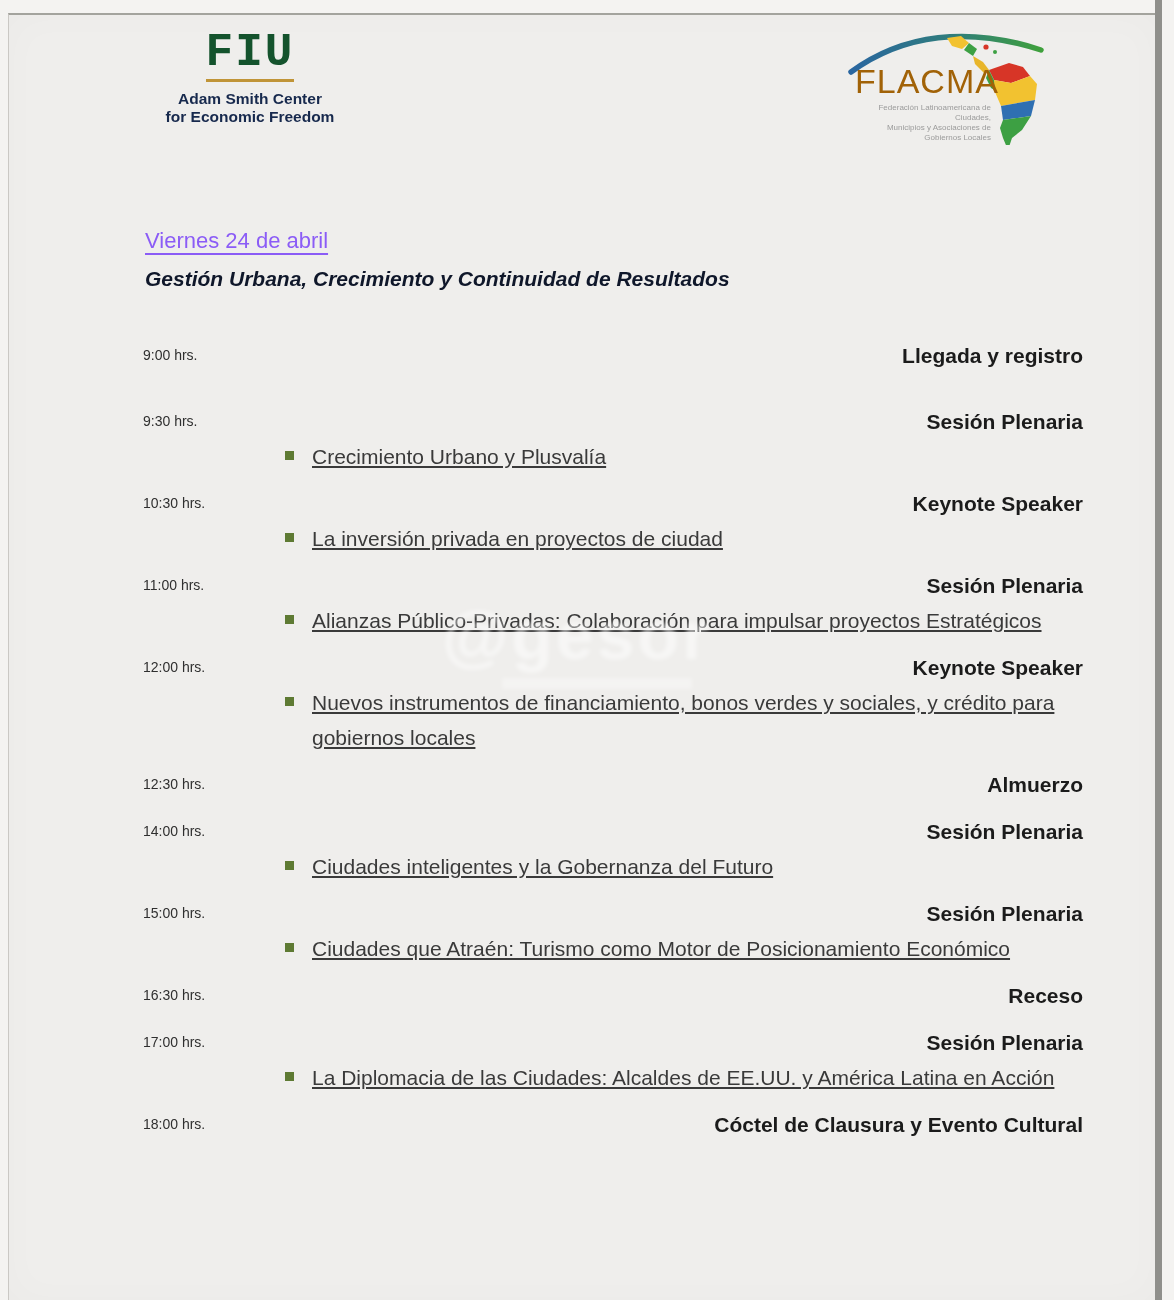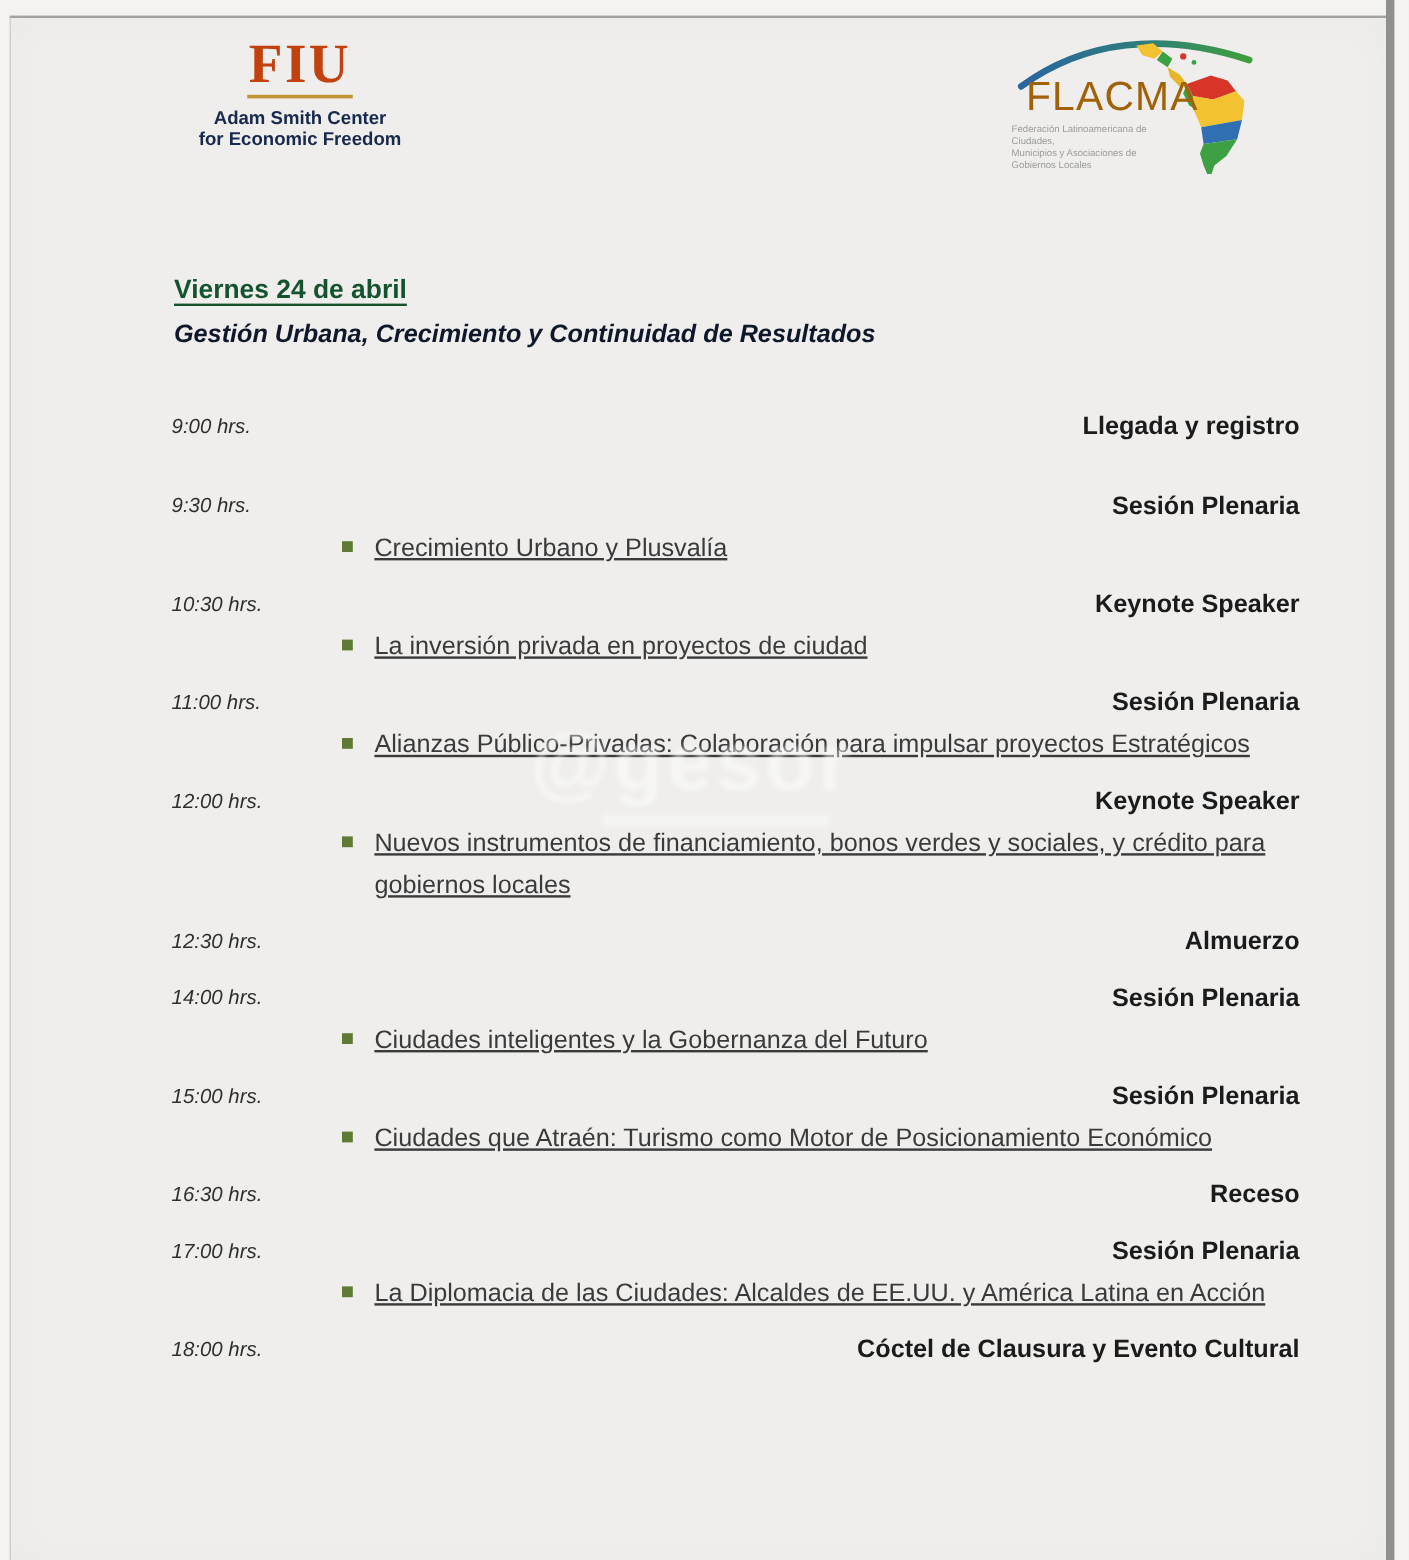--- a/index.html
+++ b/index.html
@@ -16,50 +16,50 @@
     border-left:1px solid #cac8c4;
     box-shadow:inset 0 0 40px rgba(0,0,0,0.02);
   }
   .page-edge{
     position:absolute;left:1155px;top:0px;width:7px;height:1300px;
     background:#8f8f8b;
   }
   
   .fiu{position:absolute;left:158px;top:30px;width:184px;text-align:center;}
   .fiu-word{
-    font-family:Liberation Serif, serif;font-weight:bold;font-size:46px;line-height:46px;
-    color:#c2410c;letter-spacing:2px;
+    font-family:Liberation Mono, monospace;font-weight:bold;font-size:46px;line-height:46px;
+    color:#14532d;letter-spacing:2px;
   }
   .fiu-rule{width:88px;height:3px;background:#c09437;margin:3px auto 8px auto;}
   .fiu-name{font-size:15.5px;font-weight:bold;color:#17294d;line-height:17.5px;}
   
   .flacma{position:absolute;left:843px;top:20px;width:210px;height:125px;}
   .flacma svg{position:absolute;left:0;top:0;}
   .flacma-word{
     position:absolute;left:12px;top:44px;font-size:34px;line-height:34px;
     color:#a16207;letter-spacing:1px;font-weight:400;
   }
   .flacma-tagline{
-    position:absolute;left:0px;top:83px;width:148px;text-align:left;
+    position:absolute;left:0px;top:83px;width:148px;text-align:right;
     font-size:8px;line-height:10px;color:#9b9b9b;
   }
   
   .heading{position:absolute;left:145px;top:228px;}
   .date-heading{
-    font-size:22px;font-weight:bold;color:#14532d;
+    font-size:22px;font-weight:normal;color:#8b5cf6;
     text-decoration:underline;text-decoration-thickness:2px;text-underline-offset:5px;
   }
   .subtitle{
     margin-top:13px;font-size:21px;font-weight:bold;font-style:italic;color:#0f172a;
   }
   
   .schedule{position:absolute;left:143px;top:338px;width:940px;}
   .row{display:flex;margin-bottom:12px;}
   .row:first-child{margin-bottom:31px;}
-  .time{flex:none;width:141px;font-size:17px;color:#2f2f2f;line-height:35px;font-style:italic;}
+  .time{flex:none;width:141px;font-size:14px;color:#2f2f2f;line-height:35px;}
   .content{flex:1;}
   .title{font-size:21px;font-weight:bold;color:#1b1b1b;line-height:35px;text-align:right;}
   .bullets{list-style:none;margin:0;padding:0;}
   .bullets li{
     position:relative;padding-left:28px;max-width:758px;
     font-size:21px;line-height:35px;color:#3a3a3a;text-decoration:underline;
   }
   .sq{position:absolute;left:1px;top:12px;width:9px;height:9px;background:#5e7a33;}
   
   .watermark{

